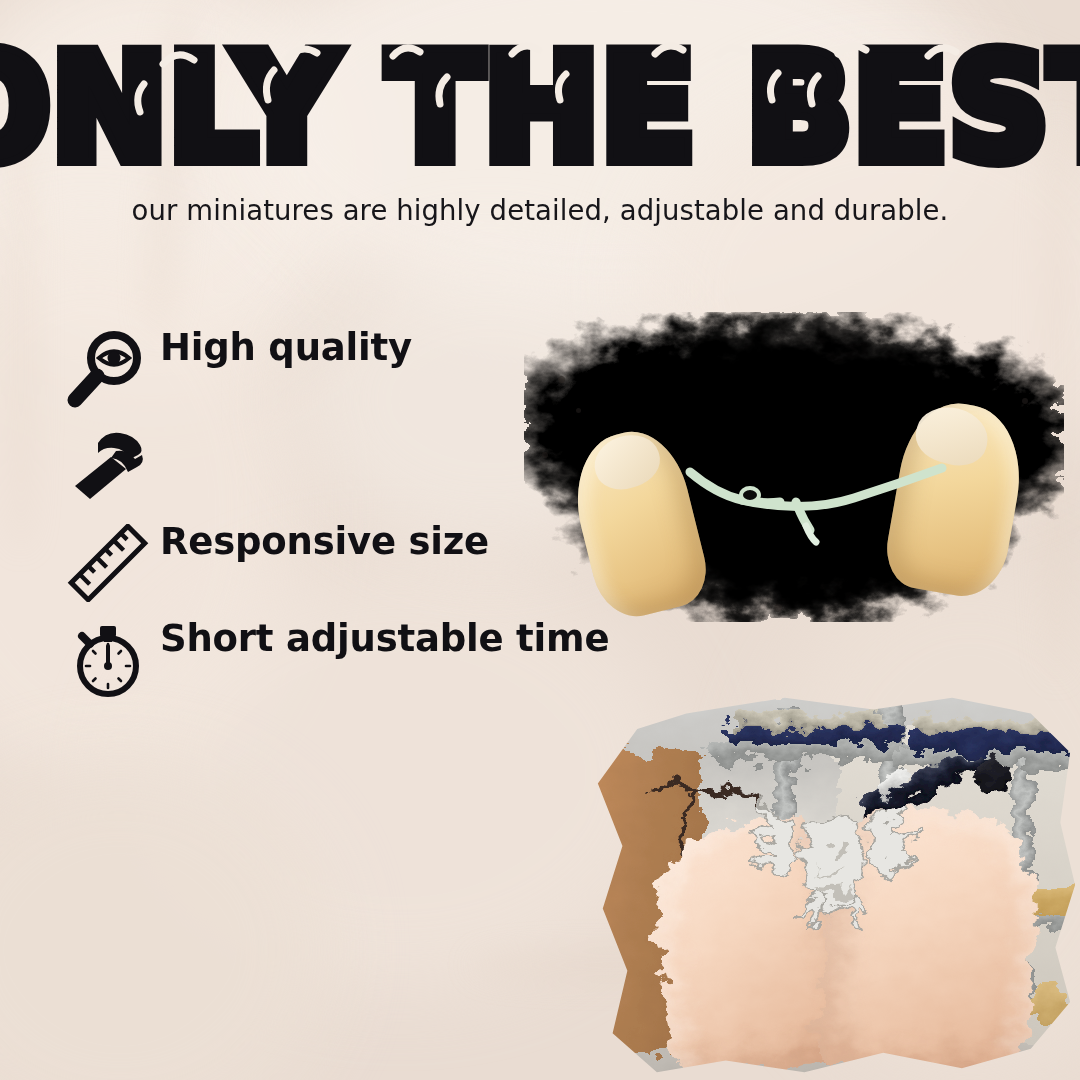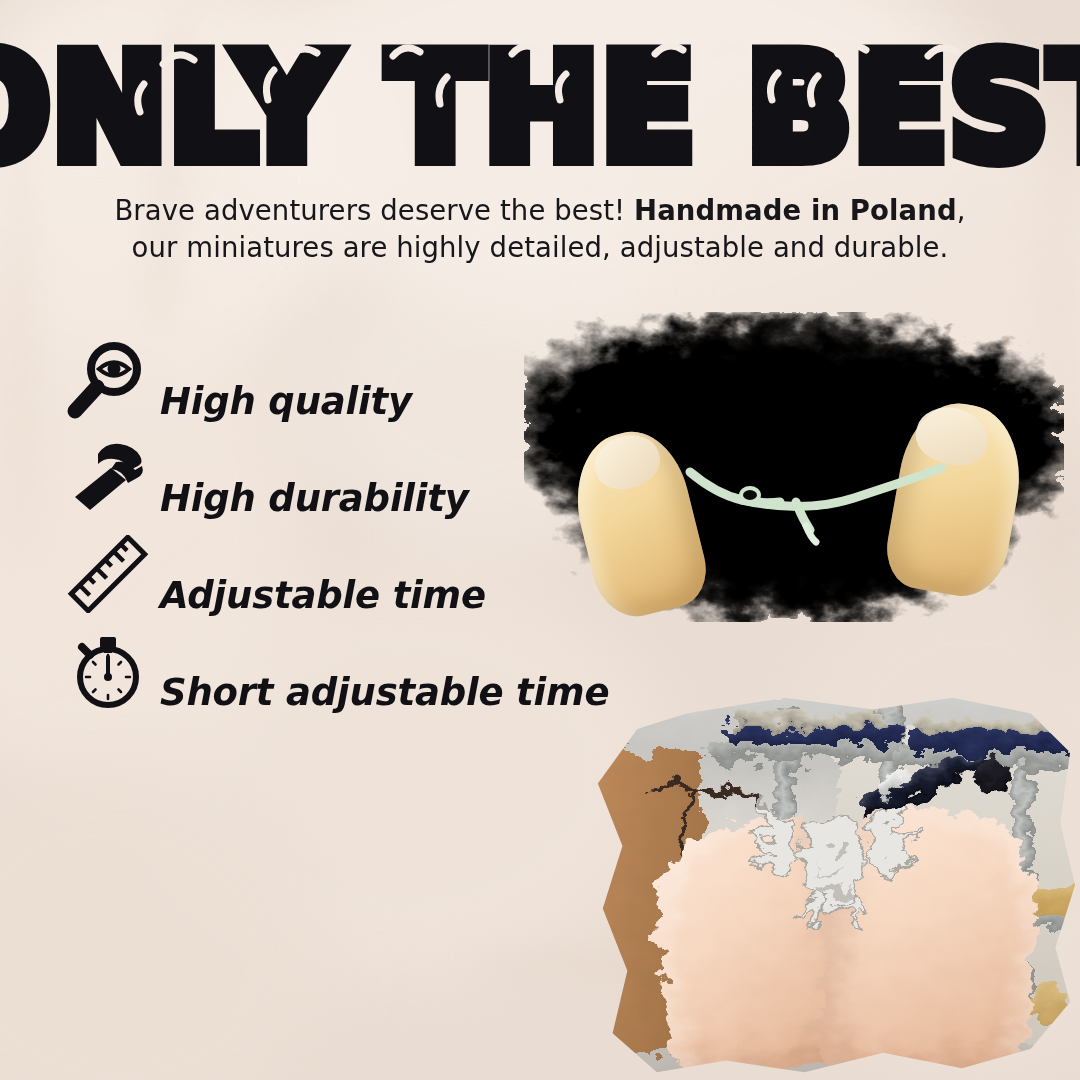--- a/index.html
+++ b/index.html
@@ -44,21 +44,21 @@
   
   .subtitle {
     position:absolute; left:0; top:192px; width:1080px; text-align:center;
     font-size:27.5px; line-height:1.34; color:#17161a; letter-spacing:.1px;
     font-family:"DejaVu Sans", sans-serif;
   }
   .subtitle b { font-weight:700; }
 
   
   .features { position:absolute; left:60px; top:326px; width:740px; }
-  .feature { position:relative; height:97px; display:flex; align-items:flex-end;font-style:italic; }
+  .feature { position:relative; height:97px; display:flex; align-items:flex-start; }
   .feat-icon { width:96px; height:86px; flex:none; display:flex; align-items:center; justify-content:center; }
   .feat-icon svg { display:block; }
   .feat-label {
     font-family:"DejaVu Sans", sans-serif;
     font-weight:700; font-size:37px; color:#111014; letter-spacing:-.2px;
     white-space:nowrap; margin-left:4px;
   }
 
   
   .photo { position:absolute; overflow:hidden; }
@@ -199,23 +199,20 @@
       <path d="M655,54 q13,-14 28,-4"></path>
       <path d="M718,56 q12,-14 27,-4"></path>
       <path d="M772,100 q-5,-16 6,-27"></path>
       <path d="M838,54 q13,-14 28,-4"></path>
       <path d="M812,104 q-5,-17 6,-28"></path>
       <path d="M928,56 q13,-14 28,-4"></path>
     </g>
   </svg>
 
   <div class="subtitle">
-    <div>
-      <span>Brave adventurers deserve the best! </span><b>Handmade in Poland</b><span>,</span>
-    </div>
     <div>our miniatures are highly detailed, adjustable and durable.</div>
   </div>
 
   <div class="features">
 
     <div class="feature">
       <span class="feat-icon">
         <svg width="84" height="78" viewBox="0 0 84 78">
           <circle cx="48" cy="28" r="23" fill="none" stroke="#111014" stroke-width="8"></circle>
           <path d="M33,28 q15,-13 30,0 q-15,13 -30,0 Z" fill="none" stroke="#111014" stroke-width="4.2"></path>
@@ -227,40 +224,39 @@
     </div>
 
     <div class="feature">
       <span class="feat-icon">
         <svg width="84" height="78" viewBox="0 0 84 78">
           <path d="M32,16 q8,-12 22,-10 q14,2 20,12 q4,7 -2,10 l-8,4 q-5,-10 -16,-11 q-10,-1 -16,5 Z" fill="#111014"></path>
           <path d="M50,24 q12,-2 19,8 l7,-4 q3,8 -5,12 l-9,5 q-5,-13 -17,-14 Z" fill="#111014"></path>
           <path d="M45,30 L60,42 L24,72 L9,59 Z" fill="#111014"></path>
         </svg>
       </span>
-      <span class="feat-label">High durability</span>
     </div>
 
     <div class="feature">
       <span class="feat-icon">
         <svg width="84" height="78" viewBox="0 0 84 78">
           <g transform="rotate(-45 42 39)">
             <rect x="2" y="27" width="80" height="24" fill="none" stroke="#111014" stroke-width="5"></rect>
             <g stroke="#111014" stroke-width="4.4">
               <path d="M14,27 L14,41"></path>
                 <path d="M26,27 L26,36"></path>
                 <path d="M38,27 L38,41"></path>
               <path d="M50,27 L50,36"></path>
                 <path d="M62,27 L62,41"></path>
                 <path d="M72,27 L72,36"></path>
             </g>
           </g>
         </svg>
       </span>
-      <span class="feat-label">Adjustable time</span>
+      <span class="feat-label">Responsive size</span>
     </div>
 
 
     <div class="feature">
       <span class="feat-icon">
         <svg width="84" height="80" viewBox="0 0 84 80">
           <circle cx="42" cy="46" r="28" fill="none" stroke="#111014" stroke-width="6"></circle>
           <rect x="34" y="6" width="16" height="11" rx="2" fill="#111014"></rect>
           <rect x="38" y="14" width="8" height="8" fill="#111014"></rect>
           <path d="M16,16 l8,8" stroke="#111014" stroke-width="8" stroke-linecap="round"></path>

